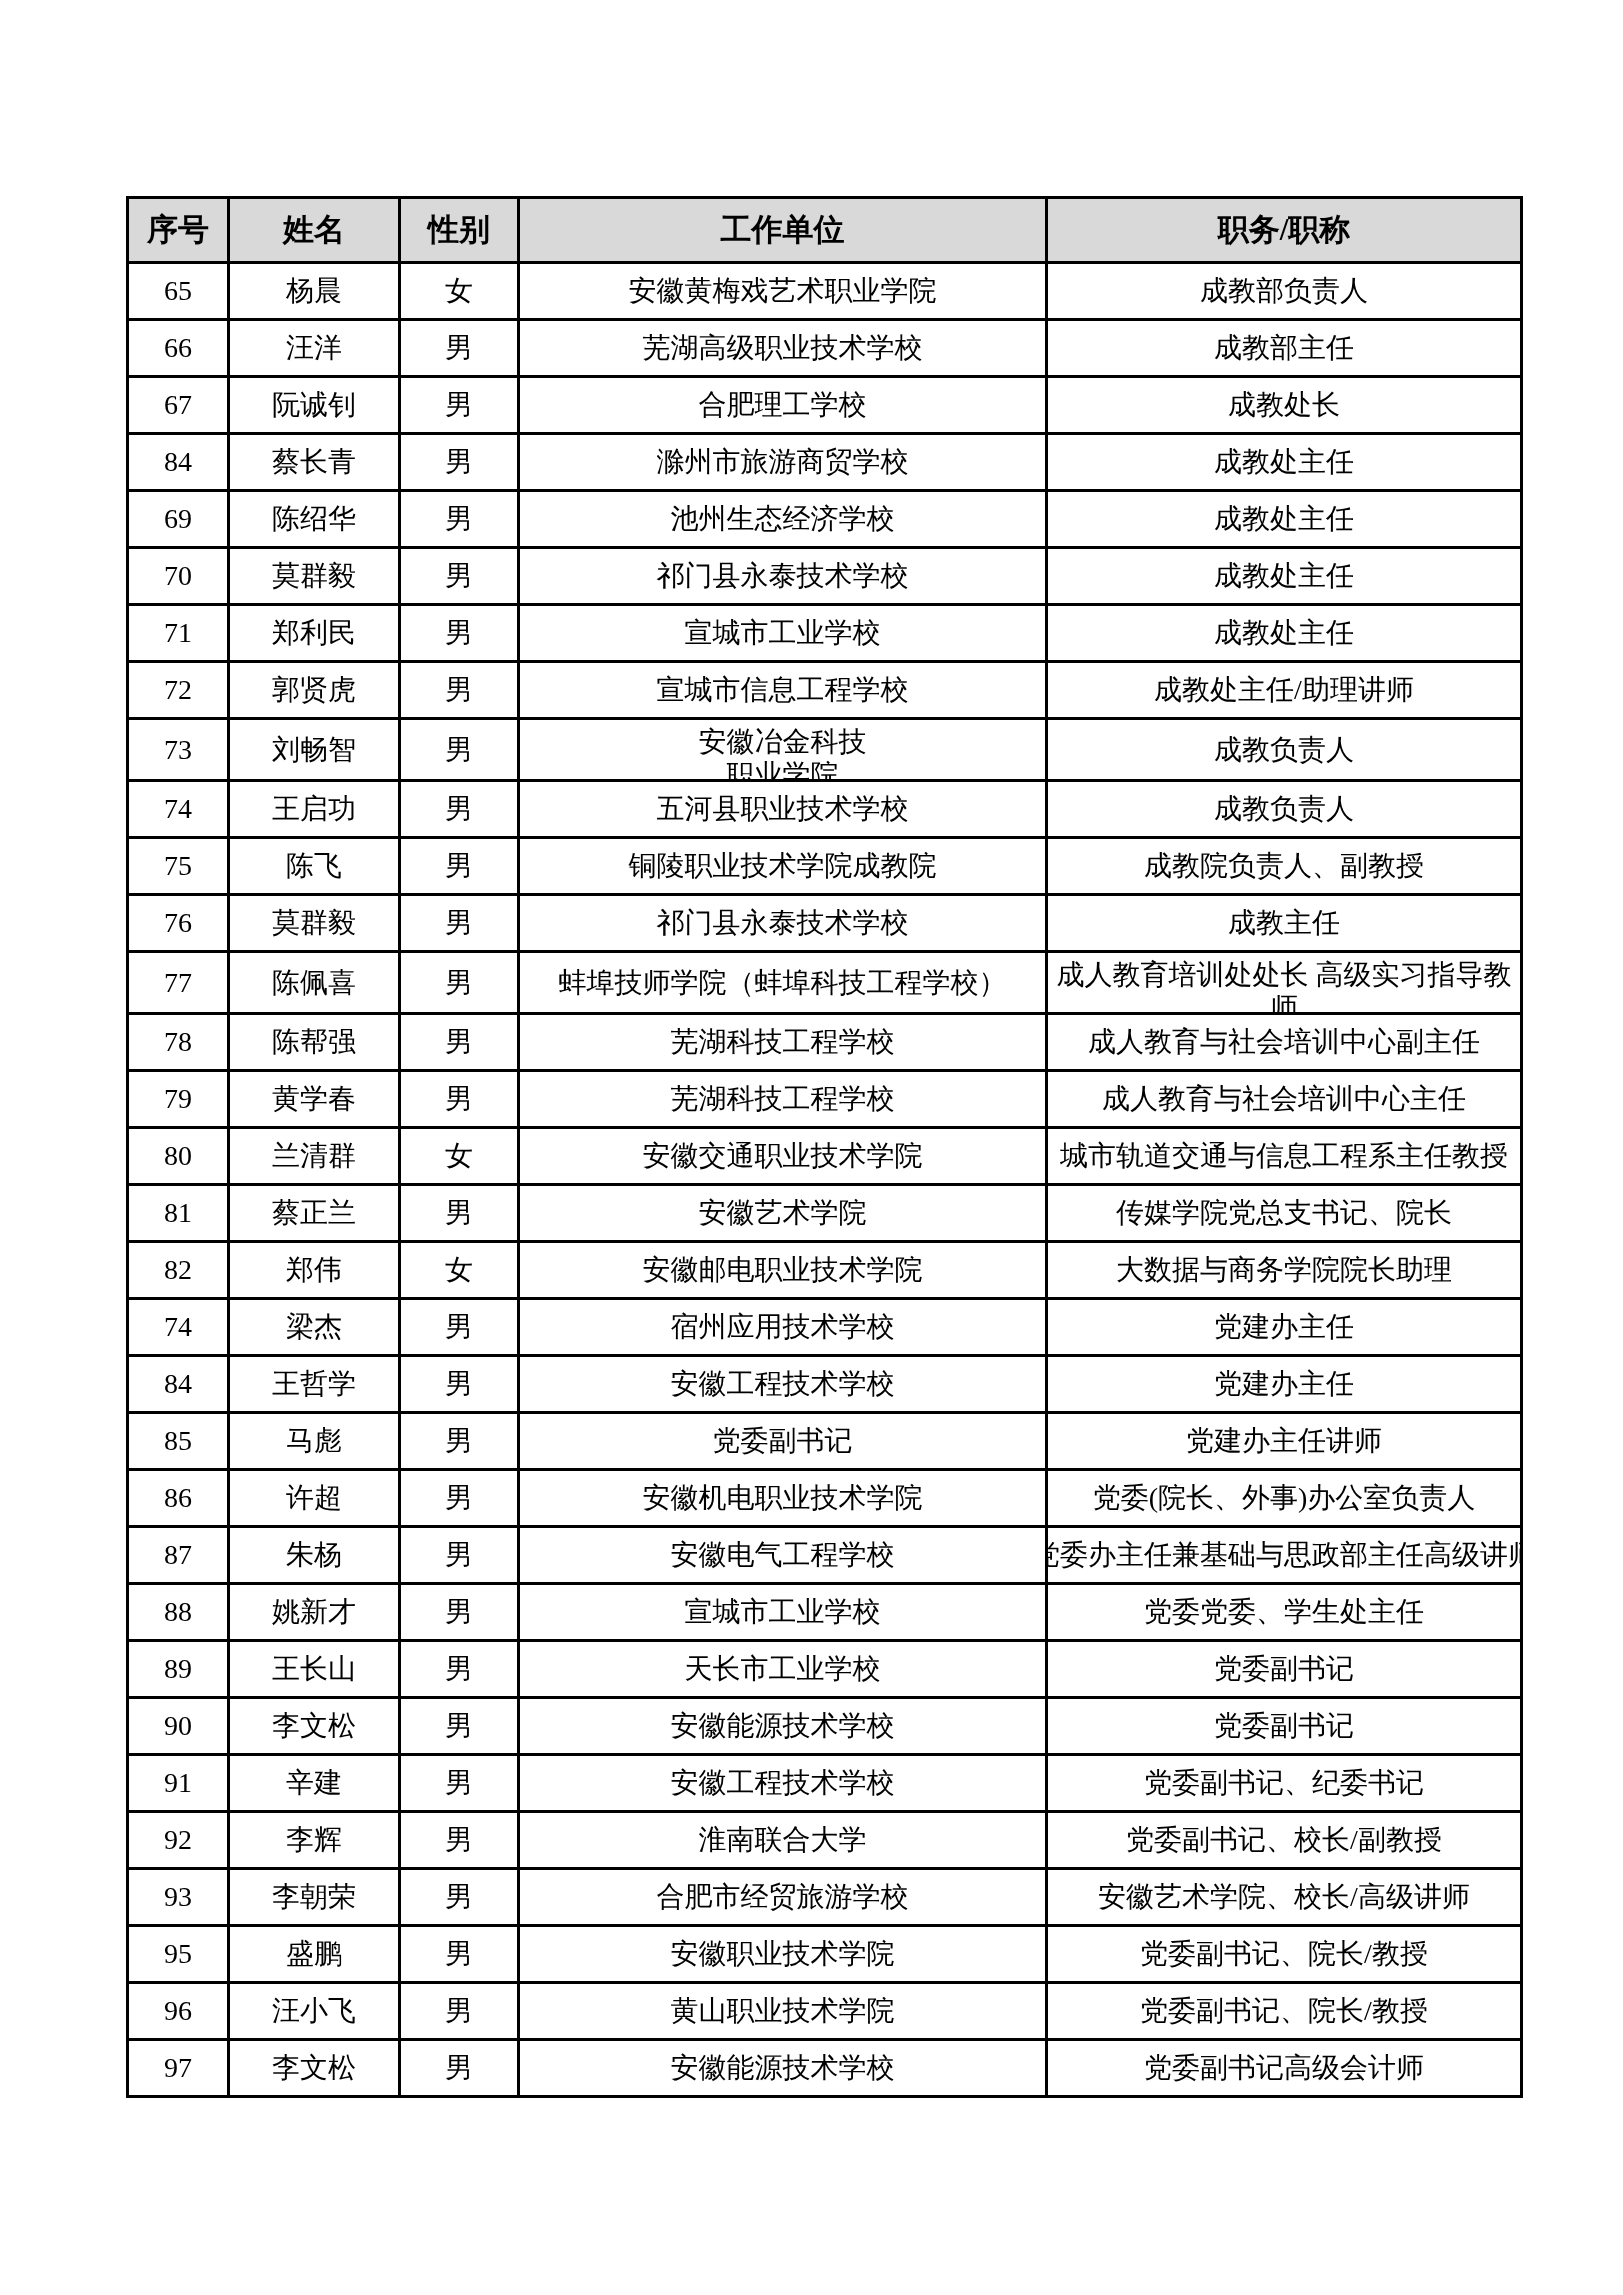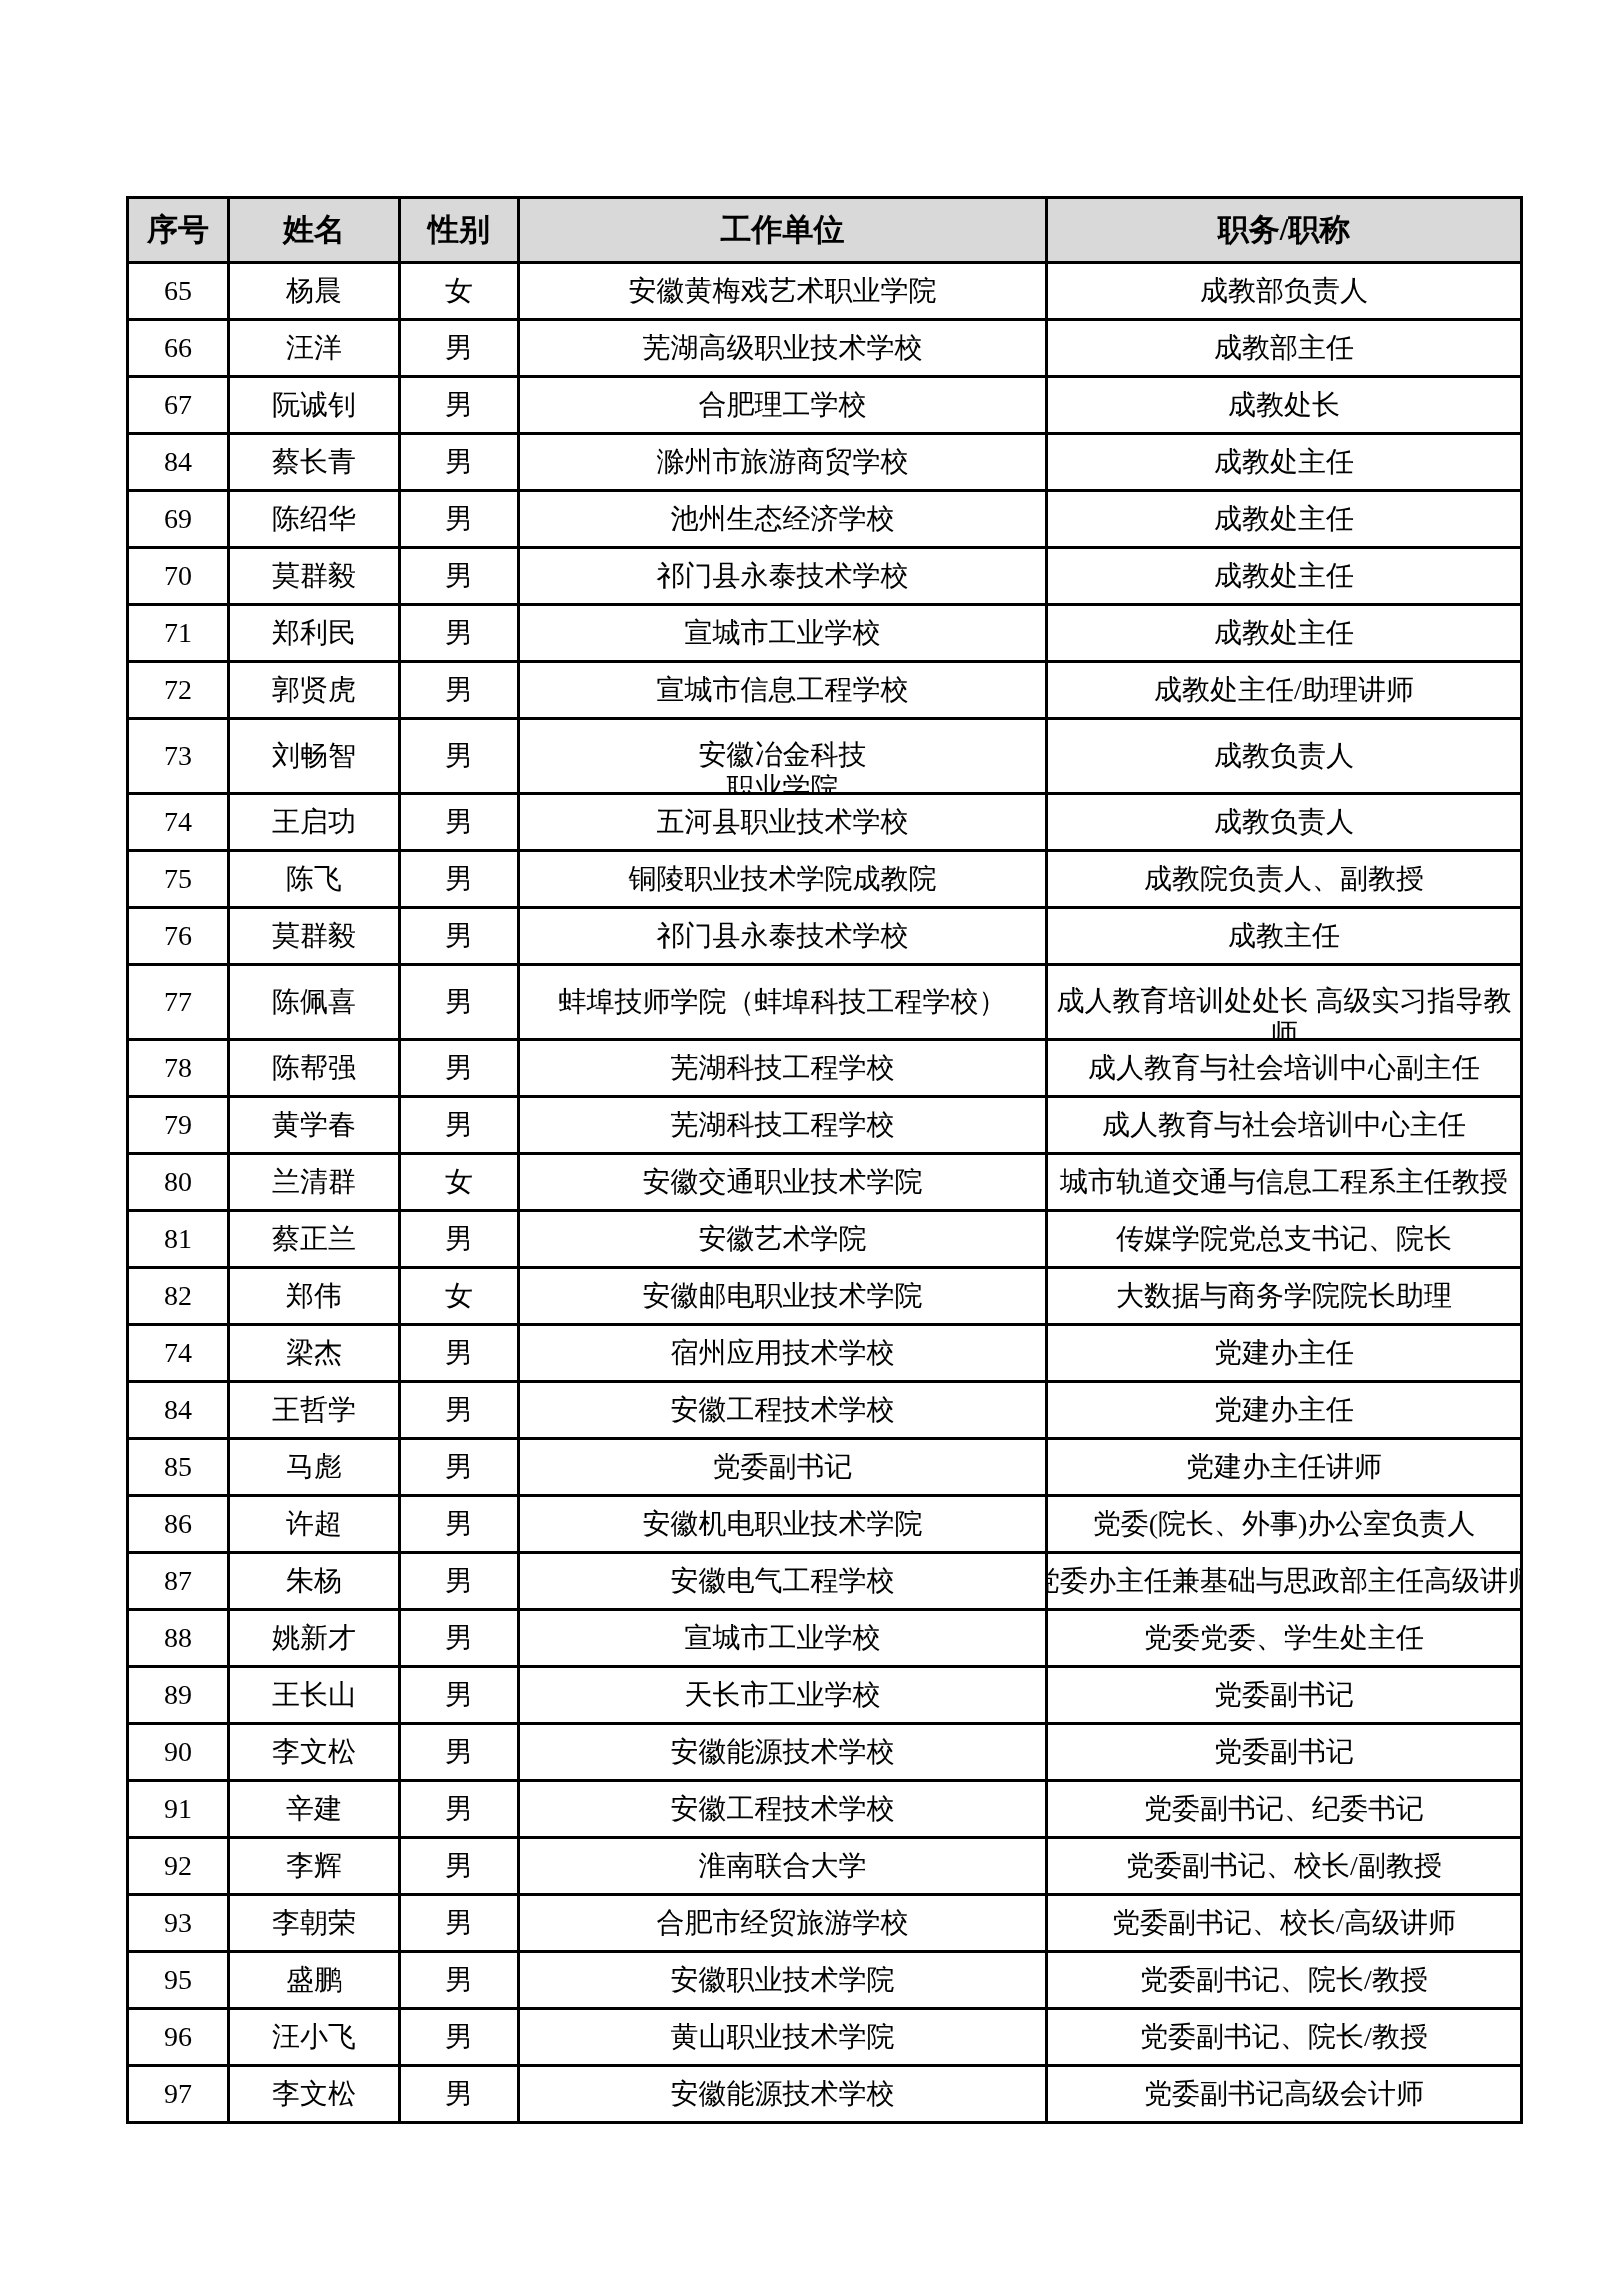--- a/index.html
+++ b/index.html
@@ -44,21 +44,21 @@
     height: 54px;
     display: flex;
     align-items: center;
     justify-content: center;
     overflow: hidden;
   }
   th .cell { height: 62px; }
   
   .cell.twolines {
     display: block;
-    padding-top: 18px;
+    padding-top: 5px;
     line-height: 33px;
     white-space: pre-line;
     text-align: center;
   }
   
   .cell.nowrapclip { white-space: nowrap; }
 </style>
 </head>
 <body style="background: rgb(255, 255, 255);">
 
@@ -575,21 +575,21 @@
         <td>
           <div class="cell">李朝荣</div>
         </td>
         <td>
           <div class="cell">男</div>
         </td>
         <td>
           <div class="cell">合肥市经贸旅游学校</div>
         </td>
         <td>
-          <div class="cell">党委副书记、校长/高级讲师</div>
+          <div class="cell">安徽艺术学院、校长/高级讲师</div>
         </td>
       </tr>
       <tr>
         <td>
           <div class="cell">95</div>
         </td>
         <td>
           <div class="cell">盛鹏</div>
         </td>
         <td>

